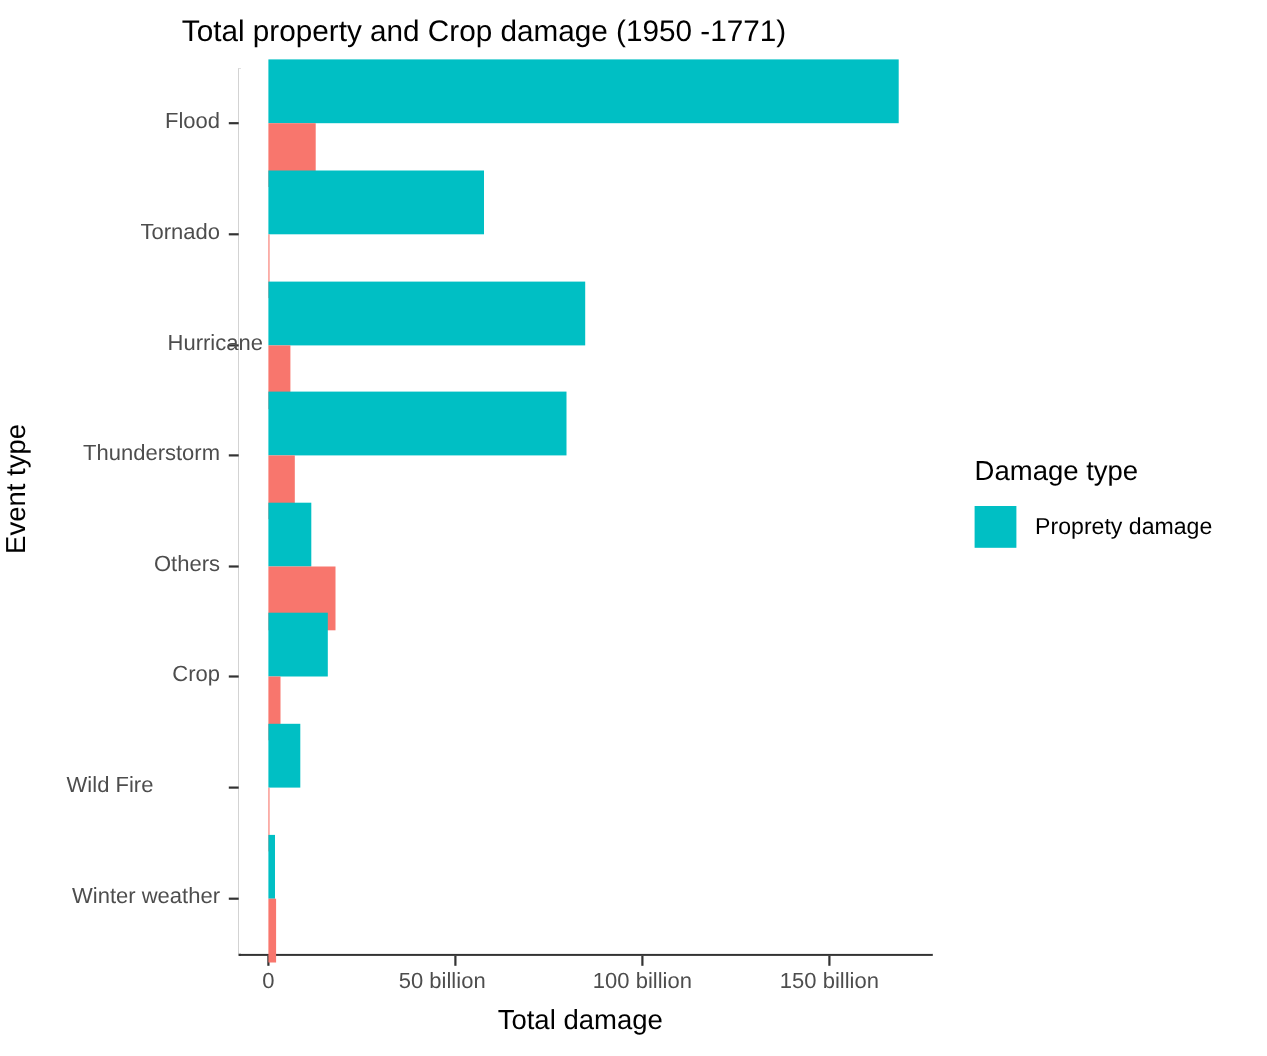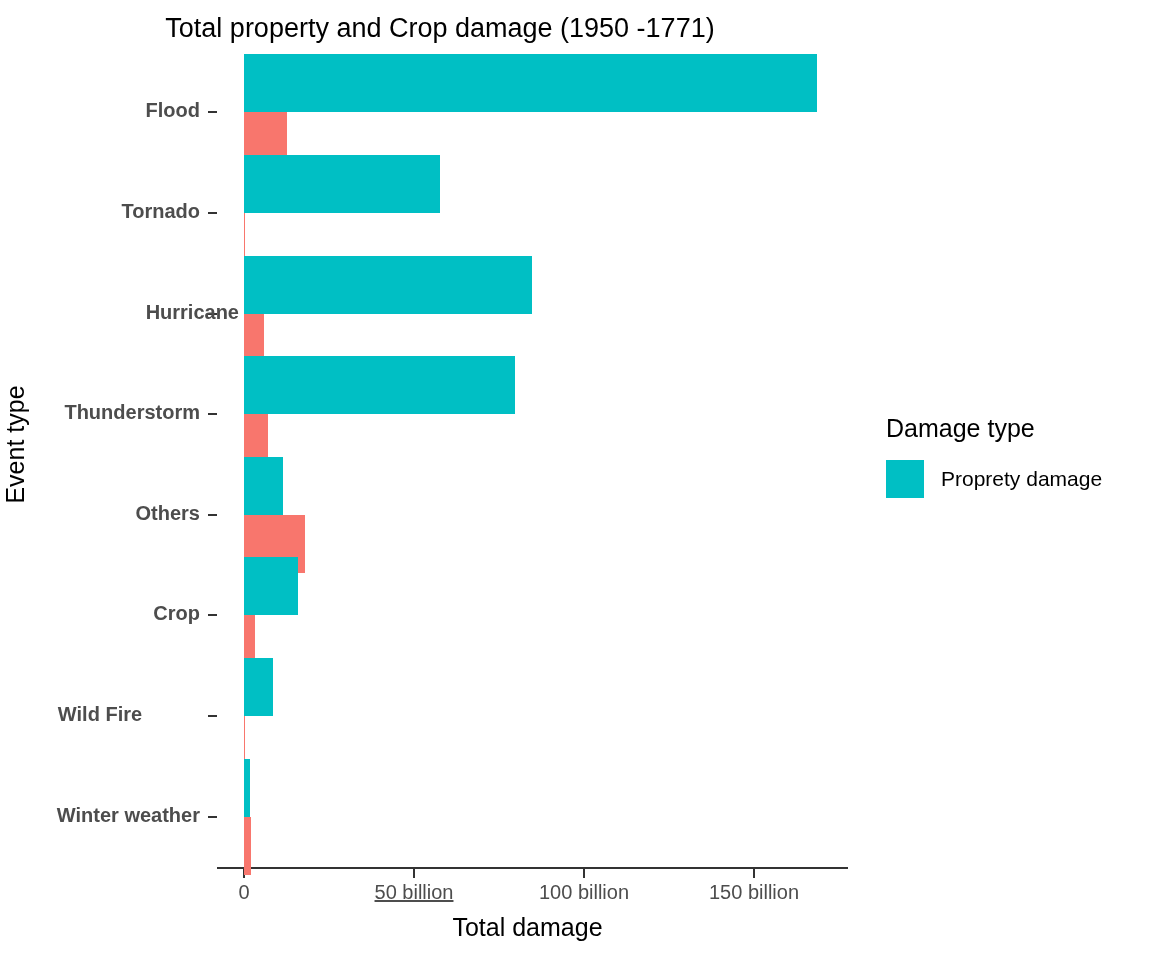--- a/index.html
+++ b/index.html
@@ -98,21 +98,20 @@
     background: #333333;
   }
   .ytick-label {
     position: absolute;
     right: 0;
     width: 200px;
     text-align: right;
     font-size: 20px;
     color: #4d4d4d;
     white-space: nowrap;
-    font-weight: bold;
   }
 
   .xtick-mark {
     position: absolute;
     top: 869px;
     width: 2px;
     height: 9px;
     background: #333333;
   }
   .xtick-label {
@@ -191,21 +190,21 @@
       <div class="ytick-label" style="position: absolute; left: 0px; width: 200px; top: 602.438px;">Crop</div>
       <div class="ytick-mark" style="top: 715.062px;"></div>
       <div class="ytick-label" style="position: absolute; left: 0px; width: 200px; top: 703.062px; text-align: center;">Wild Fire</div>
       <div class="ytick-mark" style="top: 815.688px;"></div>
       <div class="ytick-label" style="position: absolute; left: 0px; width: 200px; top: 803.688px;">Winter weather</div>
     </div>
   <div id="x-ticks">
       <div class="xtick-mark" style="left: 243px;"></div>
       <div class="xtick-label" style="left: 244px;">0</div>
       <div class="xtick-mark" style="left: 413px;"></div>
-      <div class="xtick-label" style="left: 414px; text-decoration: underline;">50 billion</div>
+      <div class="xtick-label" style="left: 402px;">50 billion</div>
       <div class="xtick-mark" style="left: 583px;"></div>
       <div class="xtick-label" style="left: 584px;">100 billion</div>
       <div class="xtick-mark" style="left: 753px;"></div>
       <div class="xtick-label" style="left: 754px;">150 billion</div>
     </div>
   <div id="bars-layer">
       <div class="bar" style="left: 244px; top: 54.3125px; width: 572.9px; background: rgb(0, 191, 196);"></div>
       <div class="bar" style="left: 244px; top: 112.312px; width: 42.84px; background: rgb(248, 118, 109);"></div>
       <div class="bar" style="left: 244px; top: 154.938px; width: 195.84px; background: rgb(0, 191, 196);"></div>
       <div class="bar" style="left: 244px; top: 212.938px; width: 1.36px; background: rgb(248, 118, 109);"></div>

